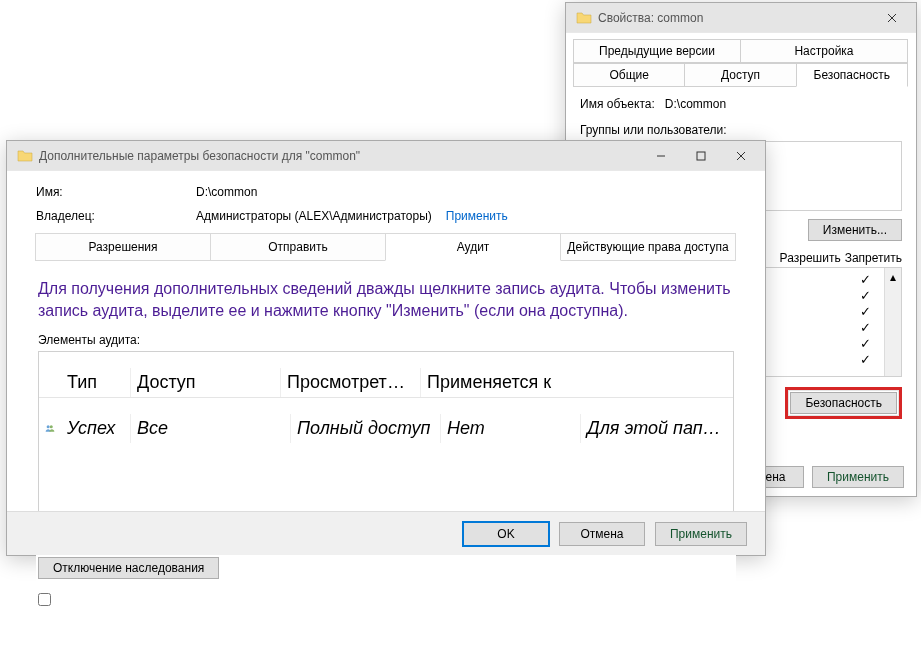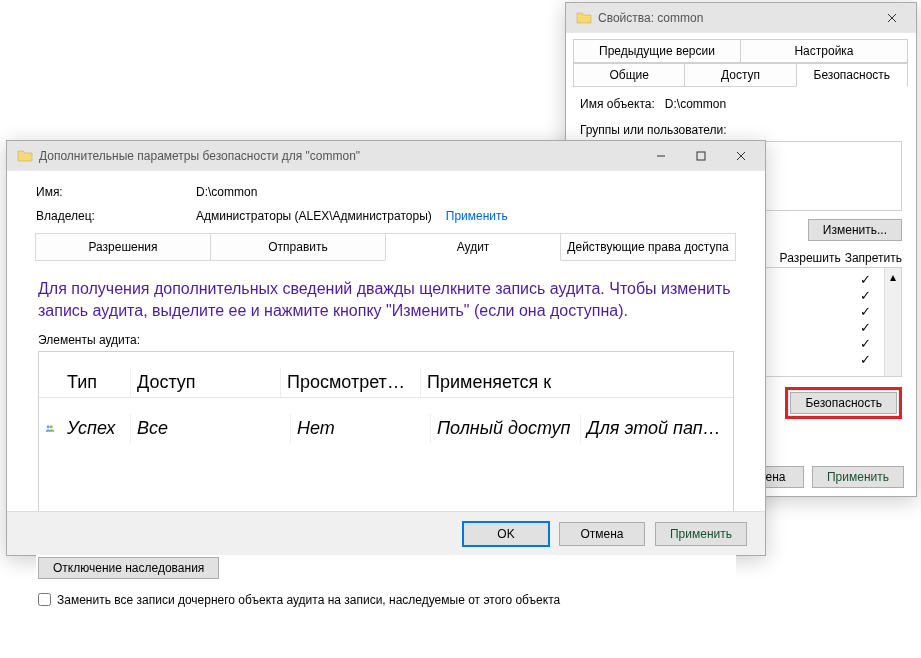--- a/index.html
+++ b/index.html
@@ -233,40 +233,39 @@
             <div class="c ico">
               <svg width="16" height="12" viewBox="0 0 16 12">
                   <circle cx="5" cy="4" r="2.4" fill="#6aa3d8"></circle>
                   <circle cx="10" cy="4" r="2.4" fill="#8ab56a"></circle>
                   <path d="M1 12c0-2.5 2-4 4-4s4 1.5 4 4" fill="#6aa3d8"></path>
                   <path d="M7 12c0-2.5 2-4 4-4s4 1.5 4 4" fill="#8ab56a"></path>
                 </svg>
             </div>
             <div class="c c1">Успех</div>
             <div class="c c2">Все</div>
+            <div class="c c3">Полный доступ</div>
             <div class="c c4">Нет</div>
-            <div class="c c3">Полный доступ</div>
             <div class="c c5">Для этой папки, ее подпапок ...</div>
           </div>
         </div>
       </div>
 
       <div class="btnrow">
         <span class="btn">Добавить</span>
         <span class="btn disabled">Удалить</span>
         <span class="btn disabled">Просмотреть</span>
       </div>
 
       <div class="btnrow">
         <span class="btn" style="min-width:170px;">Отключение наследования</span>
       </div>
 
       <label class="chk">
         <input type="checkbox" style="">
-        <span>Заменить все записи дочернего объекта аудита на записи, наследуемые от этого объекта</span>
       </label>
     </div>
   </div>
 
   <div class="bottom-bar">
     <span class="btn primary">OK</span>
     <span class="btn">Отмена</span>
     <span class="btn disabled">Применить</span>
   </div>
 </div>

